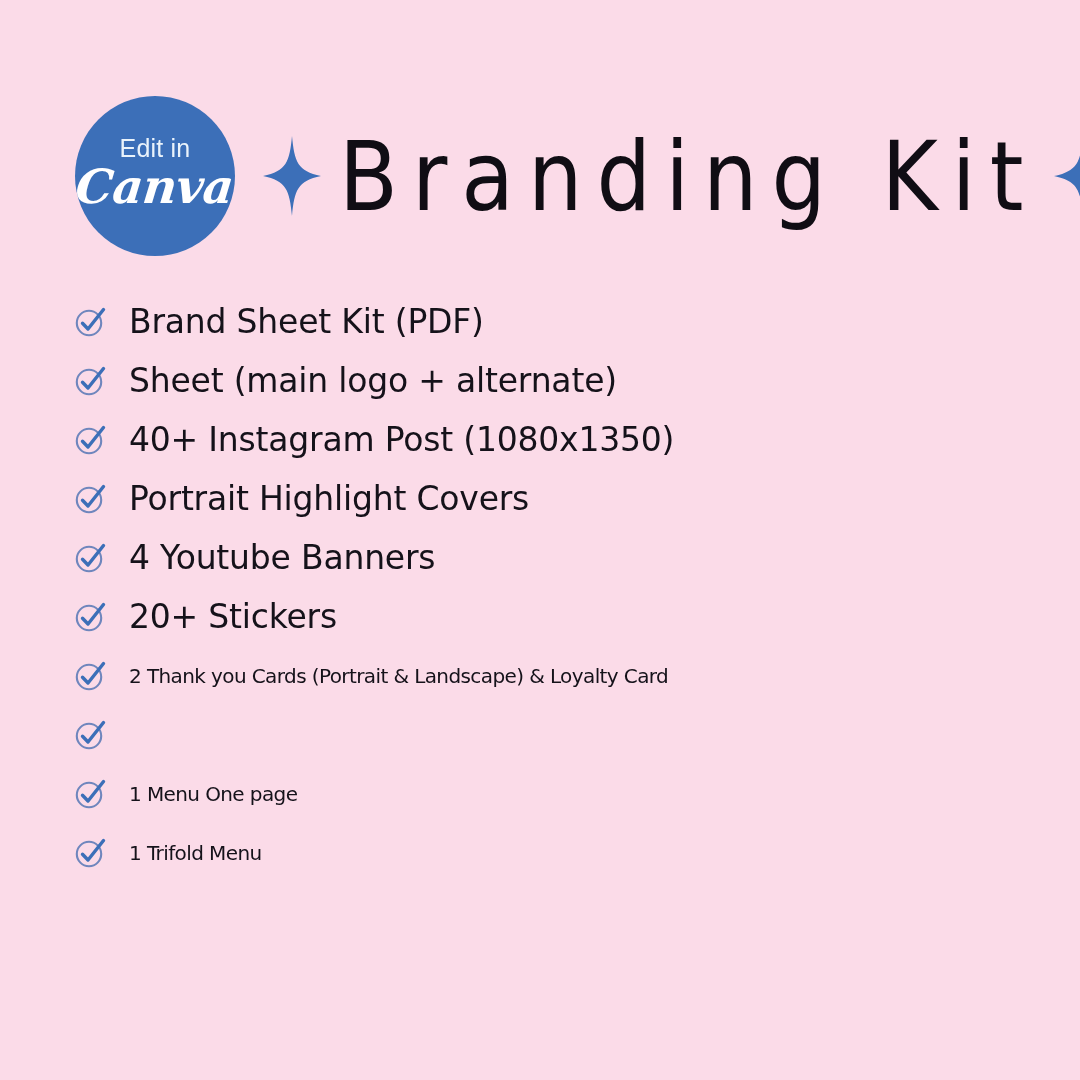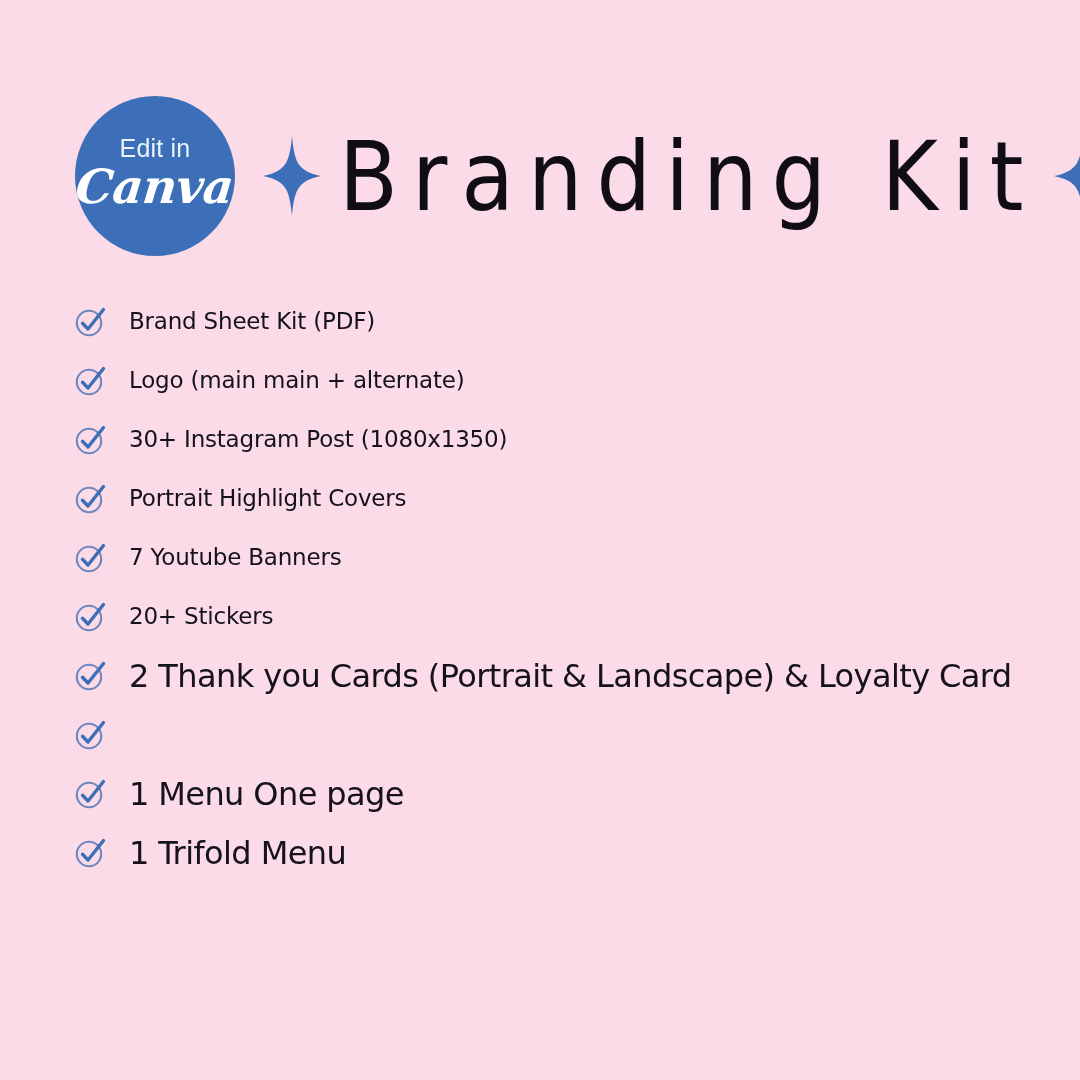--- a/index.html
+++ b/index.html
@@ -107,28 +107,28 @@
   }
   .check-icon {
     flex: none;
     width: 32px;
     height: 32px;
     margin-right: 23px;
     display: block;
   }
   .feature-label {
     font-family: "DejaVu Sans", sans-serif;
-    font-size: 23px;
+    font-size: 33px;
     line-height: 1;
     color: #15121a;
     white-space: nowrap;
     letter-spacing: -0.2px;
   }
   .feature-row.compact .feature-label {
-    font-size: 32px;
+    font-size: 20px;
     letter-spacing: -0.6px;
   }
 </style>
 </head>
 <body>
 
 <div class="canvas">
 
   <div class="header">
 
@@ -157,46 +157,46 @@
         <path d="M8.5 17.3 L14 23 L29.5 3.5" fill="none" stroke="#3c6fb8" stroke-width="3.4" stroke-linecap="round" stroke-linejoin="round"></path>
       </svg>
       <span class="feature-label">Brand Sheet Kit (PDF)</span>
     </li>
 
     <li class="feature-row">
       <svg class="check-icon" viewBox="0 0 32 32">
         <circle cx="15" cy="17" r="12.2" fill="none" stroke="#6f86bd" stroke-width="2.1"></circle>
         <path d="M8.5 17.3 L14 23 L29.5 3.5" fill="none" stroke="#3c6fb8" stroke-width="3.4" stroke-linecap="round" stroke-linejoin="round"></path>
       </svg>
-      <span class="feature-label">Logo (main main + alternate)</span>
-    </li>
-
-    <li class="feature-row">
-      <svg class="check-icon" viewBox="0 0 32 32">
-        <circle cx="15" cy="17" r="12.2" fill="none" stroke="#6f86bd" stroke-width="2.1"></circle>
-        <path d="M8.5 17.3 L14 23 L29.5 3.5" fill="none" stroke="#3c6fb8" stroke-width="3.4" stroke-linecap="round" stroke-linejoin="round"></path>
-      </svg>
-      <span class="feature-label">30+ Instagram Post (1080x1350)</span>
+      <span class="feature-label">Sheet (main logo + alternate)</span>
+    </li>
+
+    <li class="feature-row">
+      <svg class="check-icon" viewBox="0 0 32 32">
+        <circle cx="15" cy="17" r="12.2" fill="none" stroke="#6f86bd" stroke-width="2.1"></circle>
+        <path d="M8.5 17.3 L14 23 L29.5 3.5" fill="none" stroke="#3c6fb8" stroke-width="3.4" stroke-linecap="round" stroke-linejoin="round"></path>
+      </svg>
+      <span class="feature-label">40+ Instagram Post (1080x1350)</span>
     </li>
 
     <li class="feature-row">
       <svg class="check-icon" viewBox="0 0 32 32">
         <circle cx="15" cy="17" r="12.2" fill="none" stroke="#6f86bd" stroke-width="2.1"></circle>
         <path d="M8.5 17.3 L14 23 L29.5 3.5" fill="none" stroke="#3c6fb8" stroke-width="3.4" stroke-linecap="round" stroke-linejoin="round"></path>
       </svg>
       <span class="feature-label">Portrait Highlight Covers</span>
     </li>
 
 
     <li class="feature-row">
       <svg class="check-icon" viewBox="0 0 32 32">
         <circle cx="15" cy="17" r="12.2" fill="none" stroke="#6f86bd" stroke-width="2.1"></circle>
         <path d="M8.5 17.3 L14 23 L29.5 3.5" fill="none" stroke="#3c6fb8" stroke-width="3.4" stroke-linecap="round" stroke-linejoin="round"></path>
       </svg>
-      <span class="feature-label">7 Youtube Banners</span>
+      <span class="feature-label">4 Youtube Banners</span>
     </li>
 
     <li class="feature-row">
       <svg class="check-icon" viewBox="0 0 32 32">
         <circle cx="15" cy="17" r="12.2" fill="none" stroke="#6f86bd" stroke-width="2.1"></circle>
         <path d="M8.5 17.3 L14 23 L29.5 3.5" fill="none" stroke="#3c6fb8" stroke-width="3.4" stroke-linecap="round" stroke-linejoin="round"></path>
       </svg>
       <span class="feature-label">20+ Stickers</span>
     </li>
 

